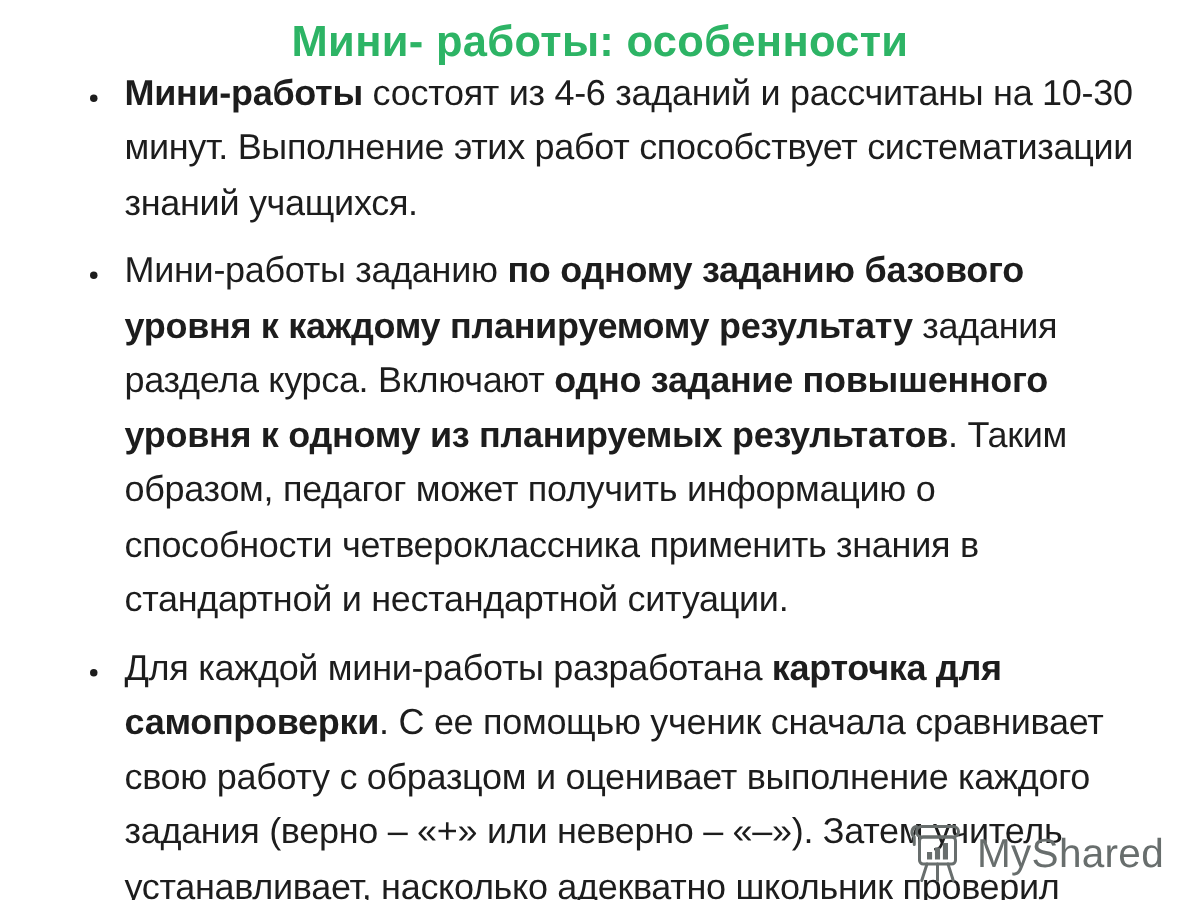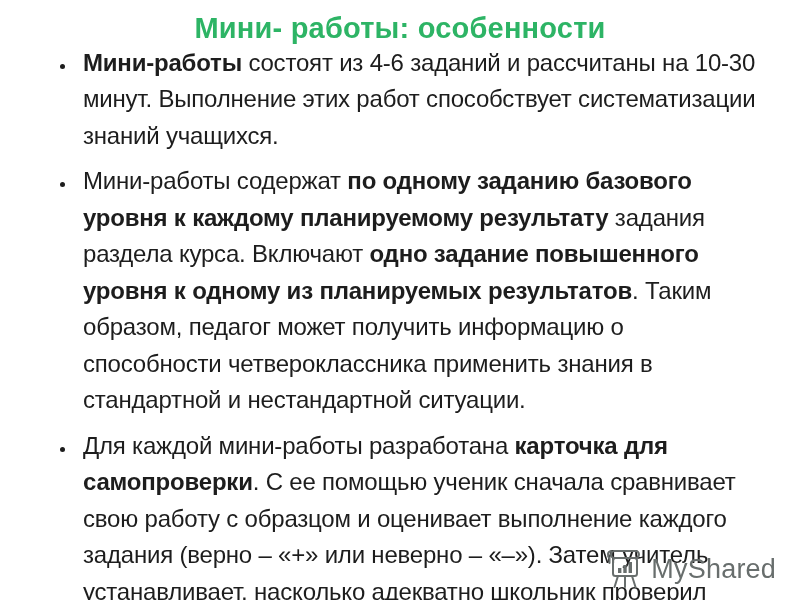--- a/index.html
+++ b/index.html
@@ -69,21 +69,21 @@
 </style>
 </head>
 <body>
 
 <div class="slide">
 
   <h1 class="slide-title">Мини- работы: особенности</h1>
 
   <ul class="bullets">
     <li><b>Мини-работы</b><span> состоят из 4-6 заданий и рассчитаны на 10-30 минут. Выполнение этих работ способствует систематизации знаний учащихся.</span></li>
-    <li><span>Мини-работы содержат </span><b>по одному заданию базового уровня к каждому планируемому результату</b><span> задания раздела курса. Включают </span><b>одно задание повышенного уровня к одному из планируемых результатов</b><span>. Таким образом, педагог может получить информацию о способности четвероклассника применить знания в стандартной и нестандартной ситуации.</span></li>
+    <li><span>Мини-работы заданию </span><b>по одному заданию базового уровня к каждому планируемому результату</b><span> задания раздела курса. Включают </span><b>одно задание повышенного уровня к одному из планируемых результатов</b><span>. Таким образом, педагог может получить информацию о способности четвероклассника применить знания в стандартной и нестандартной ситуации.</span></li>
     <li><span>Для каждой мини-работы разработана </span><b>карточка для самопроверки</b><span>. С ее помощью ученик сначала сравнивает свою работу с образцом и оценивает выполнение каждого задания (верно – «+» или неверно – «–»). Затем учитель устанавливает, насколько адекватно школьник проверил работу и в случае необходимости дает рекомендации по доработке или устранению недочетов, указывая, что нужно повторить и какие тренировочные задания нужно выполнить еще раз, чтобы отработать тот планируемый результат, который не был продемонстрирован (оценивающее его задание не было выполнено правильно).</span></li>
   </ul>
 
   <div class="watermark">
     <svg viewBox="0 0 40 42" aria-hidden="true">
 
       <rect x="7" y="3" width="28" height="7" rx="3.5"></rect>
       <path d="M7 3 C 3.5 3.5, 3 8, 5.5 10 L 5.5 15"></path>
 
       <rect x="9" y="10" width="24" height="18" rx="2.5"></rect>

